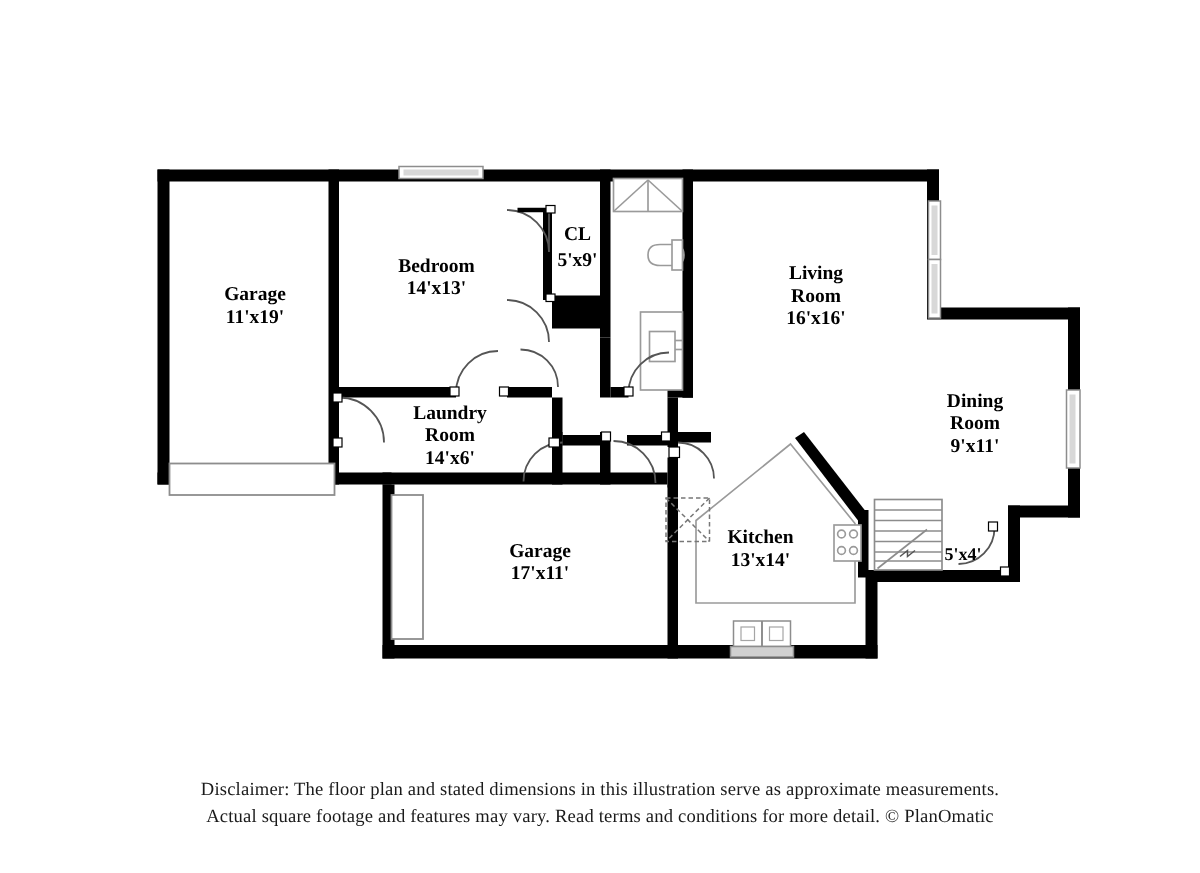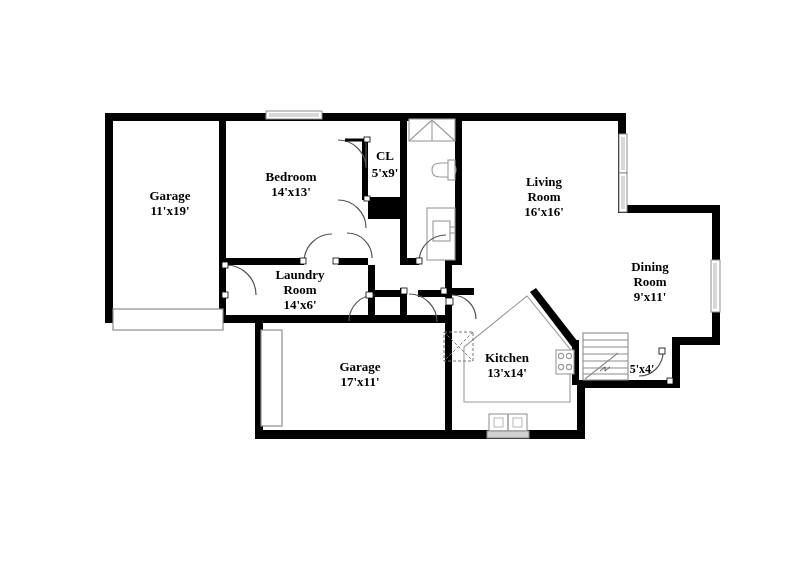--- a/index.html
+++ b/index.html
@@ -262,14 +262,18 @@
       <text class="room-label" x="360" y="386">17'x11'</text>
 
       <text class="room-label" x="507" y="362">Kitchen</text>
       <text class="room-label" x="507" y="377">13'x14'</text>
 
       <text class="room-label small" x="642" y="373">5'x4'</text>
     </g>
 
   </svg>
 
+  <div class="disclaimer">
+    <div>Disclaimer: The floor plan and stated dimensions in this illustration serve as approximate measurements.</div>
+    <div>Actual square footage and features may vary. Read terms and conditions for more detail. © PlanOmatic</div>
+  </div>
 
 </div>
 
 </body></html>

